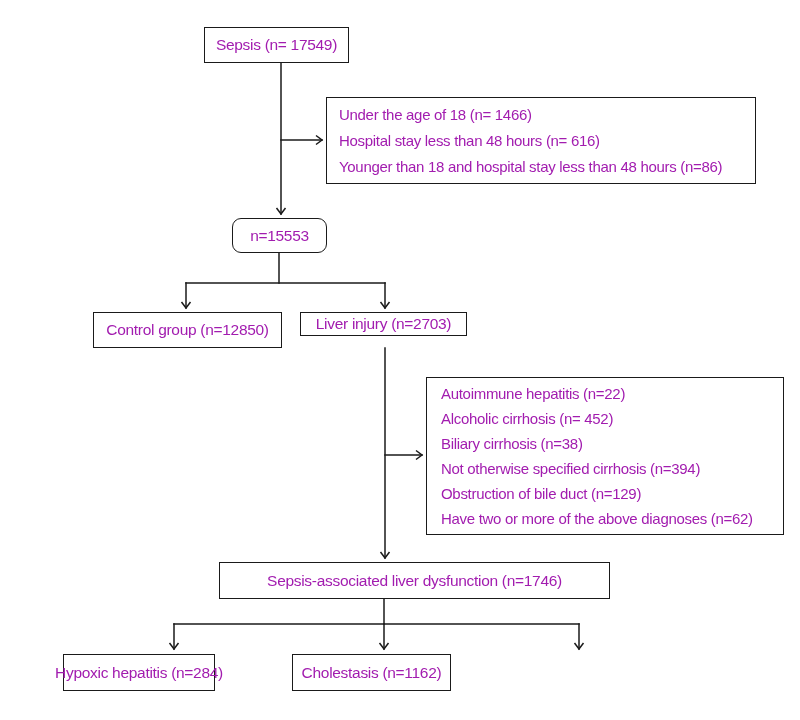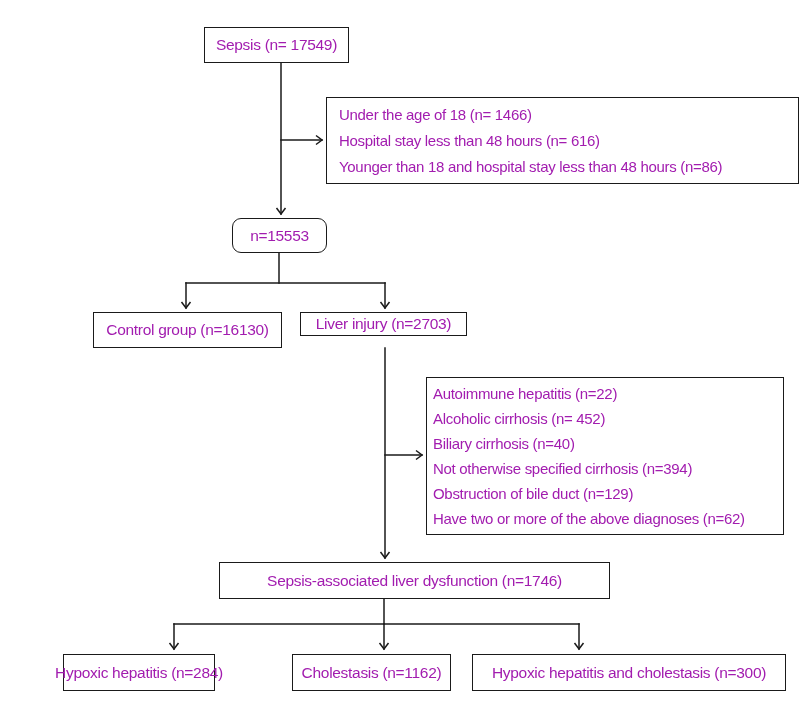--- a/index.html
+++ b/index.html
@@ -41,26 +41,26 @@
   .node.multiline {
     flex-direction: column;
     align-items: flex-start;
     justify-content: center;
     font-size: 15px;
   }
   .node.multiline .line {
     display: block;
   }
   #box-sepsis        { left: 175px; top: 27px;  width: 145px; height: 36px; }
-  #box-excluded1     { left: 297px; top: 97px;  width: 473px; height: 87px; padding-left: 12px; }
+  #box-excluded1     { left: 297px; top: 97px;  width: 430px; height: 87px; padding-left: 12px; }
   #box-excluded1 .line { line-height: 26px; }
   #box-n15553        { left: 203px; top: 218px; width: 95px;  height: 35px; border-radius: 9px; }
   #box-control       { left: 64px;  top: 312px; width: 189px; height: 36px; }
   #box-liver         { left: 271px; top: 312px; width: 167px; height: 24px; }
-  #box-excluded2     { left: 397px; top: 377px; width: 358px; height: 158px; padding-left: 6px; }
+  #box-excluded2     { left: 397px; top: 377px; width: 358px; height: 158px; padding-left: 14px; }
   #box-excluded2 .line { line-height: 25px; }
   #box-sald          { left: 190px; top: 562px; width: 391px; height: 37px; }
   #box-hypoxic       { left: 34px;  top: 654px; width: 152px; height: 37px; }
   #box-cholestasis   { left: 263px; top: 654px; width: 159px; height: 37px; }
   #box-both          { left: 443px; top: 654px; width: 314px; height: 37px; }
 </style>
 </head>
 <body>
 
 <div class="canvas">
@@ -97,34 +97,33 @@
   <div class="node" id="box-sepsis">Sepsis (n= 17549)</div>
 
   <div class="node multiline" id="box-excluded1">
     <span class="line">Under the age of 18 (n= 1466)</span>
     <span class="line">Hospital stay less than 48 hours (n= 616)</span>
     <span class="line">Younger than 18 and hospital stay less than 48 hours (n=86)</span>
   </div>
 
   <div class="node" id="box-n15553">n=15553</div>
 
-  <div class="node" id="box-control">Control group (n=16130)</div>
+  <div class="node" id="box-control">Control group (n=12850)</div>
 
   <div class="node" id="box-liver">Liver injury (n=2703)</div>
 
   <div class="node multiline" id="box-excluded2">
     <span class="line">Autoimmune hepatitis (n=22)</span>
     <span class="line">Alcoholic cirrhosis (n= 452)</span>
-    <span class="line">Biliary cirrhosis (n=40)</span>
+    <span class="line">Biliary cirrhosis (n=38)</span>
     <span class="line">Not otherwise specified cirrhosis (n=394)</span>
     <span class="line">Obstruction of bile duct (n=129)</span>
     <span class="line">Have two or more of the above diagnoses (n=62)</span>
   </div>
 
   <div class="node" id="box-sald">Sepsis-associated liver dysfunction (n=1746)</div>
 
   <div class="node" id="box-hypoxic">Hypoxic hepatitis (n=284)</div>
 
   <div class="node" id="box-cholestasis">Cholestasis (n=1162)</div>
 
-  <div class="node" id="box-both">Hypoxic hepatitis and cholestasis (n=300)</div>
 
 </div>
 
 </body></html>

